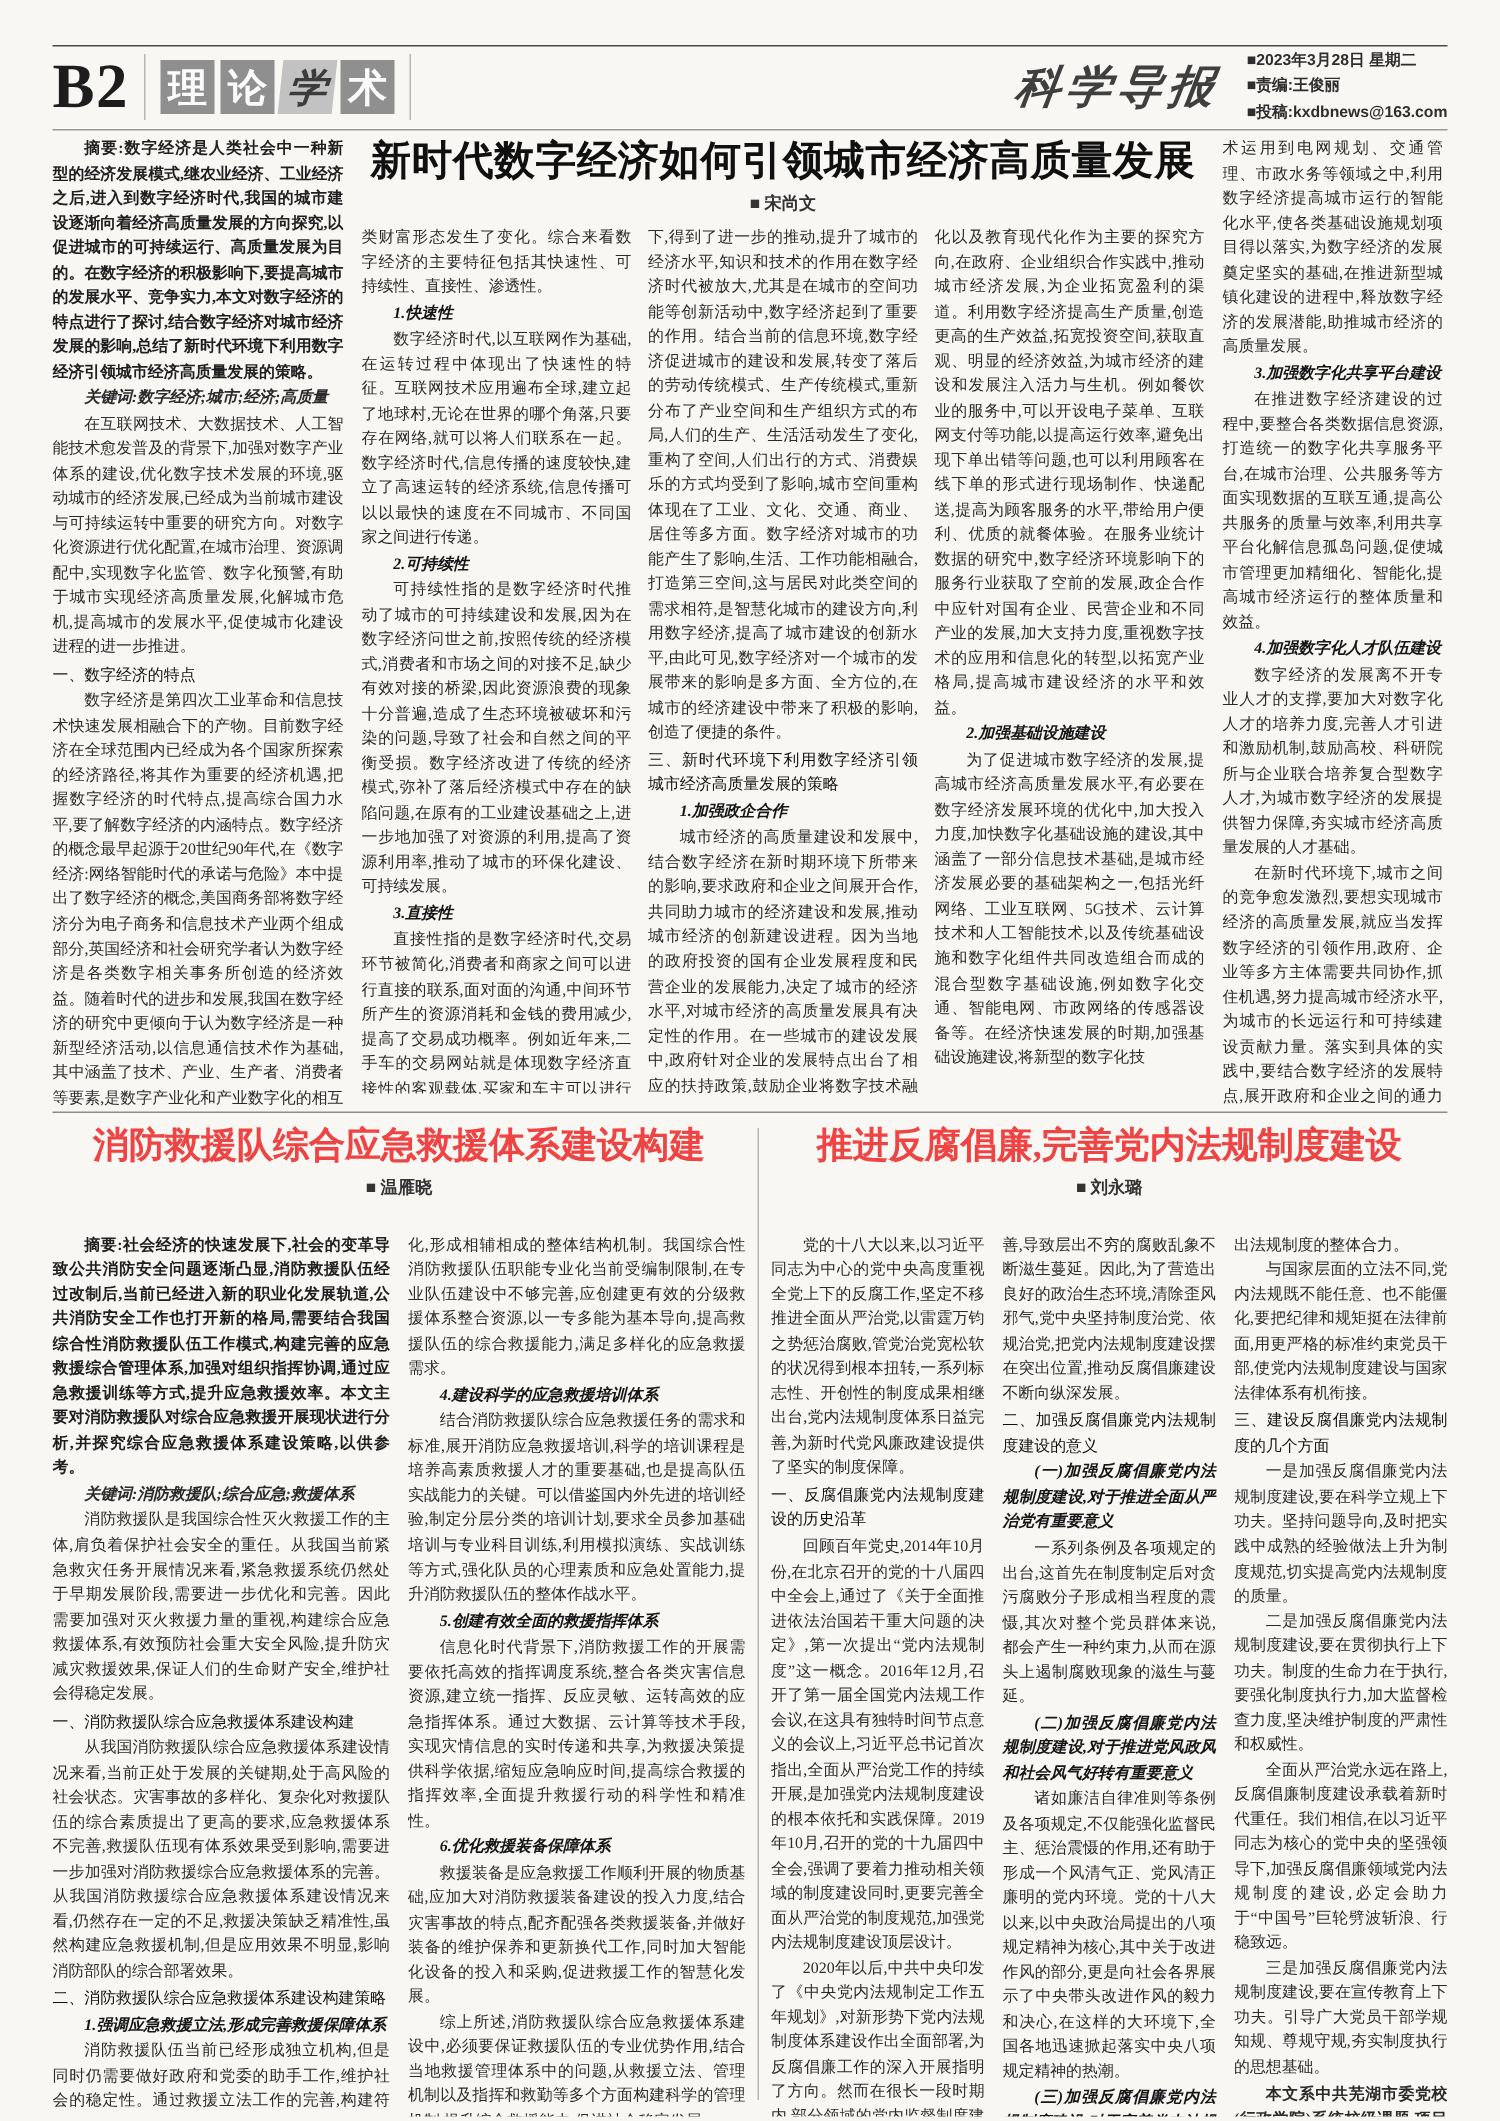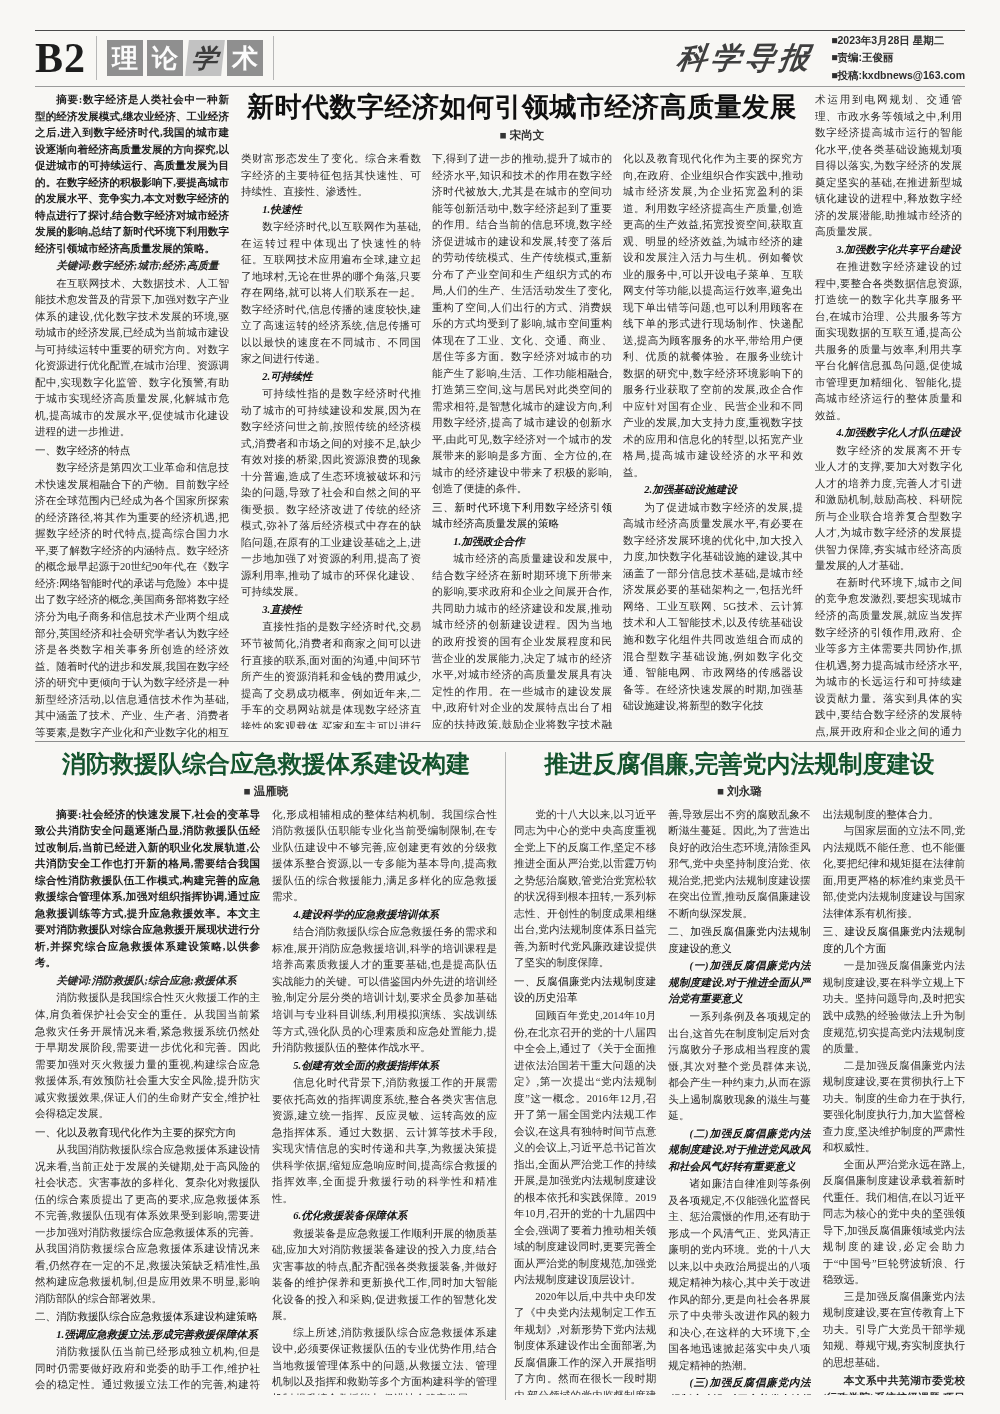--- a/index.html
+++ b/index.html
@@ -14,32 +14,32 @@
   .secdiv{width:1px;height:44px;background:#b7b7b7;}
   .secbox{display:flex;gap:4px;}
   .sbox{width:36px;height:36px;background:#8f8f8f;color:#fbfbfb;font-weight:700;font-size:26px;display:flex;align-items:center;justify-content:center;font-family:"Liberation Sans",sans-serif;}
   .sbox.alt{background:#c2c2c2;color:#3c3c3c;font-style:italic;transform:skewX(-6deg);}
   .hdr-right{display:flex;align-items:center;gap:18px;}
   .papername{font-size:30px;font-weight:700;font-style:italic;letter-spacing:4px;color:#3f3f3f;transform:skewX(-8deg);}
   .hdr-info{font-size:10.5px;font-weight:700;color:#2e2e2e;line-height:1.65;font-family:"Liberation Sans",sans-serif;}
   
   .art-head{text-align:center;}
   .a1-title{font-size:27px;font-weight:900;letter-spacing:.5px;color:#101010;line-height:1.15;}
-  .sub-title{font-size:24px;font-weight:900;color:#14532d;line-height:1.2;}
+  .sub-title{font-size:24px;font-weight:900;color:#ef4444;line-height:1.2;}
   .byline{font-size:11.5px;font-weight:700;color:#333;margin-top:5px;}
   .a1{position:absolute;left:35px;top:92px;width:930px;height:646px;display:flex;gap:12px;}
   .a1-left{width:194px;}
   .a1-midwrap{width:562px;display:flex;flex-direction:column;}
   .a1-mid{display:flex;gap:11px;margin-top:8px;}
   .a1-right{width:147px;}
   .hline{position:absolute;left:35px;top:741px;width:930px;border-top:1px solid #8d8d8d;}
   .vdiv{position:absolute;left:505px;top:752px;height:648px;border-left:1px solid #b5b5b5;}
   .a2{position:absolute;left:35px;top:750px;width:462px;}
   .a3{position:absolute;left:514px;top:750px;width:451px;}
-  .cols{display:flex;gap:12px;margin-top:8px;}
+  .cols{display:flex;gap:12px;margin-top:24px;justify-content:flex-end;}
   .col{flex:1;overflow:hidden;text-align:justify;}
   .a1-left .col,.a1-right .col{height:646px;}
   .a1-mid .col{height:578px;}
   .a2 .cols .col,.a3 .cols .col{height:588px;}
   .blk{font-size:10.6px;line-height:1.56;color:#2b2b2b;}
   .b-p{text-indent:2em;}
   .b-pc{text-indent:0;}
   .b-abstract{font-weight:700;text-indent:2em;color:#1f1f1f;}
   .b-kw{font-weight:700;font-style:italic;text-indent:2em;margin:1px 0;}
   .b-h1{font-weight:400;font-style:normal;text-indent:0;margin:2px 0 1px;color:#111;}
@@ -132,21 +132,21 @@
   <div class="a2">
     <div class="art-head">
       <div class="sub-title">消防救援队综合应急救援体系建设构建</div>
       <div class="byline">■ 温雁晓</div>
     </div>
     <div class="cols">
         <div class="col">
           <div class="blk b-abstract">摘要:社会经济的快速发展下,社会的变革导致公共消防安全问题逐渐凸显,消防救援队伍经过改制后,当前已经进入新的职业化发展轨道,公共消防安全工作也打开新的格局,需要结合我国综合性消防救援队伍工作模式,构建完善的应急救援综合管理体系,加强对组织指挥协调,通过应急救援训练等方式,提升应急救援效率。本文主要对消防救援队对综合应急救援开展现状进行分析,并探究综合应急救援体系建设策略,以供参考。</div>
           <div class="blk b-kw">关键词:消防救援队;综合应急;救援体系</div>
           <div class="blk b-p">消防救援队是我国综合性灭火救援工作的主体,肩负着保护社会安全的重任。从我国当前紧急救灾任务开展情况来看,紧急救援系统仍然处于早期发展阶段,需要进一步优化和完善。因此需要加强对灭火救援力量的重视,构建综合应急救援体系,有效预防社会重大安全风险,提升防灾减灾救援效果,保证人们的生命财产安全,维护社会得稳定发展。</div>
-          <div class="blk b-h1">一、化以及教育现代化作为主要的探究方向</div>
+          <div class="blk b-h1">一、消防救援队综合应急救援体系建设构建</div>
           <div class="blk b-p">从我国消防救援队综合应急救援体系建设情况来看,当前正处于发展的关键期,处于高风险的社会状态。灾害事故的多样化、复杂化对救援队伍的综合素质提出了更高的要求,应急救援体系不完善,救援队伍现有体系效果受到影响,需要进一步加强对消防救援综合应急救援体系的完善。从我国消防救援综合应急救援体系建设情况来看,仍然存在一定的不足,救援决策缺乏精准性,虽然构建应急救援机制,但是应用效果不明显,影响消防部队的综合部署效果。</div>
           <div class="blk b-h1">二、消防救援队综合应急救援体系建设构建策略</div>
           <div class="blk b-h2">1.强调应急救援立法,形成完善救援保障体系</div>
           <div class="blk b-p">消防救援队伍当前已经形成独立机构,但是同时仍需要做好政府和党委的助手工作,维护社会的稳定性。通过救援立法工作的完善,构建符合国情、社情的消防救援法律保障体系,针对各种灾害事故做好预防工作,将灾害预防和灾后指挥等建立法制保障,并针对突发事件做好协调,明确各部门的救援工作职能、任务,以及社会应急救援范围和救援队伍隶属关系,促进各项经费和分工的落实,形成统一指导、多部门参与、协调共建的联动管理机制。此外,加强灾害事故的预控力度,设立明确的灾害管理目标,利用法律、教育、技术培训等多种手段,提升灾害应急管理效率。</div>
         </div>
         <div class="col">
           <div class="blk b-pc">化,形成相辅相成的整体结构机制。我国综合性消防救援队伍职能专业化当前受编制限制,在专业队伍建设中不够完善,应创建更有效的分级救援体系整合资源,以一专多能为基本导向,提高救援队伍的综合救援能力,满足多样化的应急救援需求。</div>
           <div class="blk b-h2">4.建设科学的应急救援培训体系</div>
           <div class="blk b-p">结合消防救援队综合应急救援任务的需求和标准,展开消防应急救援培训,科学的培训课程是培养高素质救援人才的重要基础,也是提高队伍实战能力的关键。可以借鉴国内外先进的培训经验,制定分层分类的培训计划,要求全员参加基础培训与专业科目训练,利用模拟演练、实战训练等方式,强化队员的心理素质和应急处置能力,提升消防救援队伍的整体作战水平。</div>
           <div class="blk b-h2">5.创建有效全面的救援指挥体系</div>

